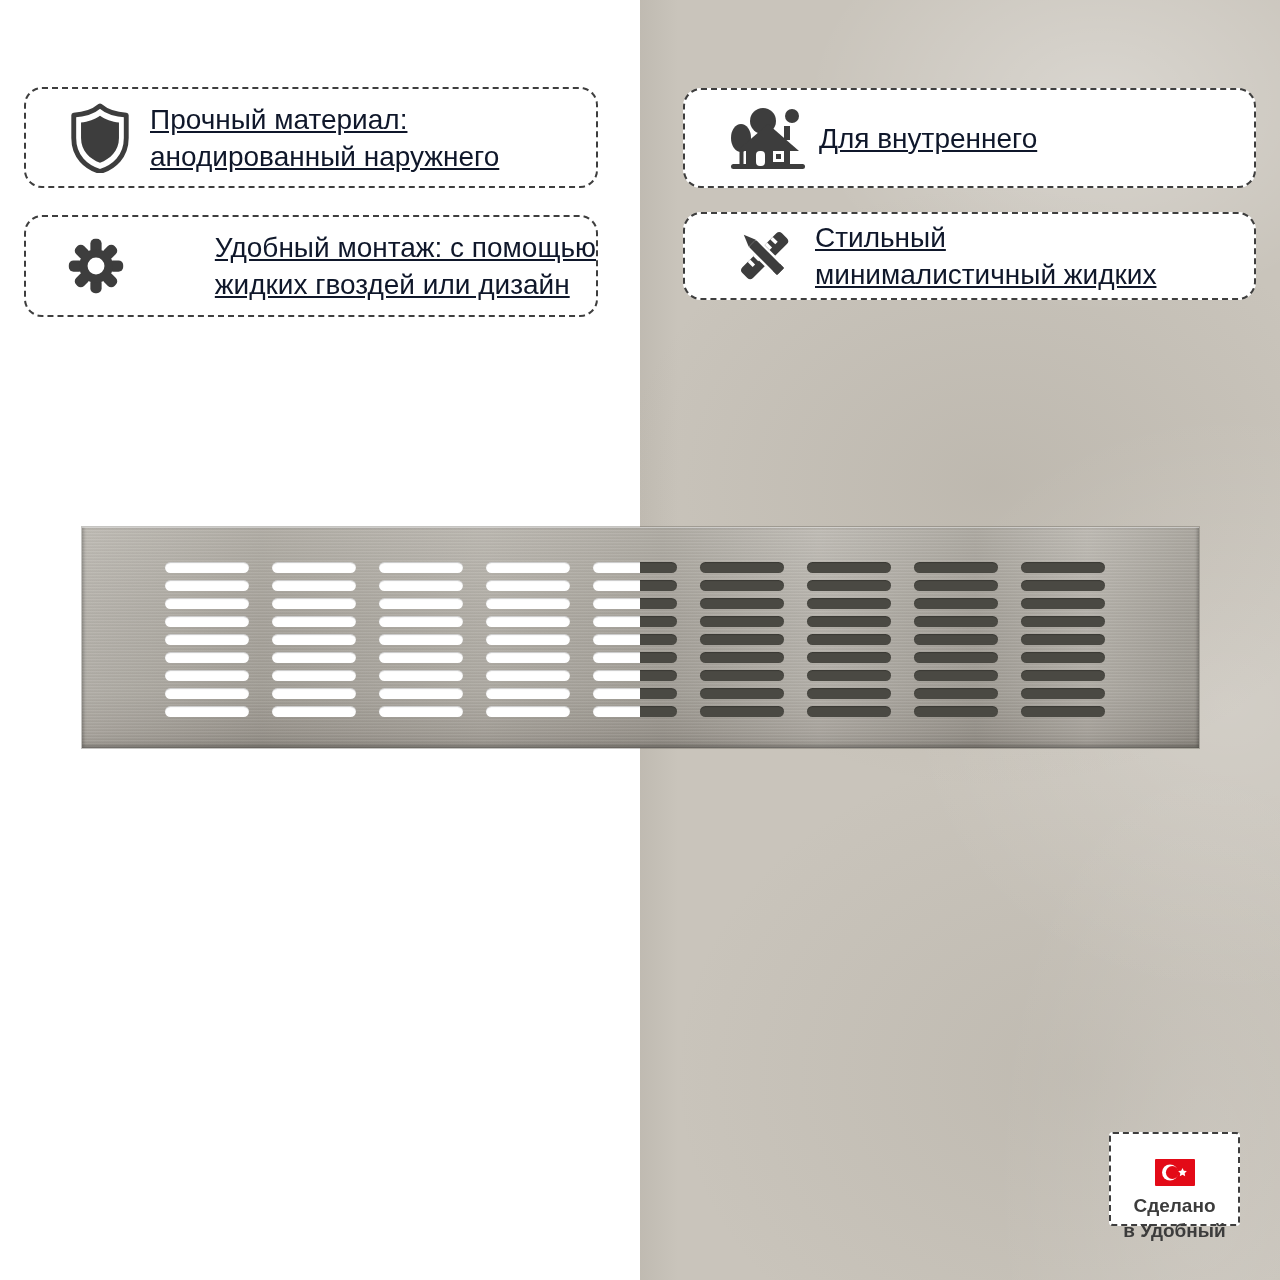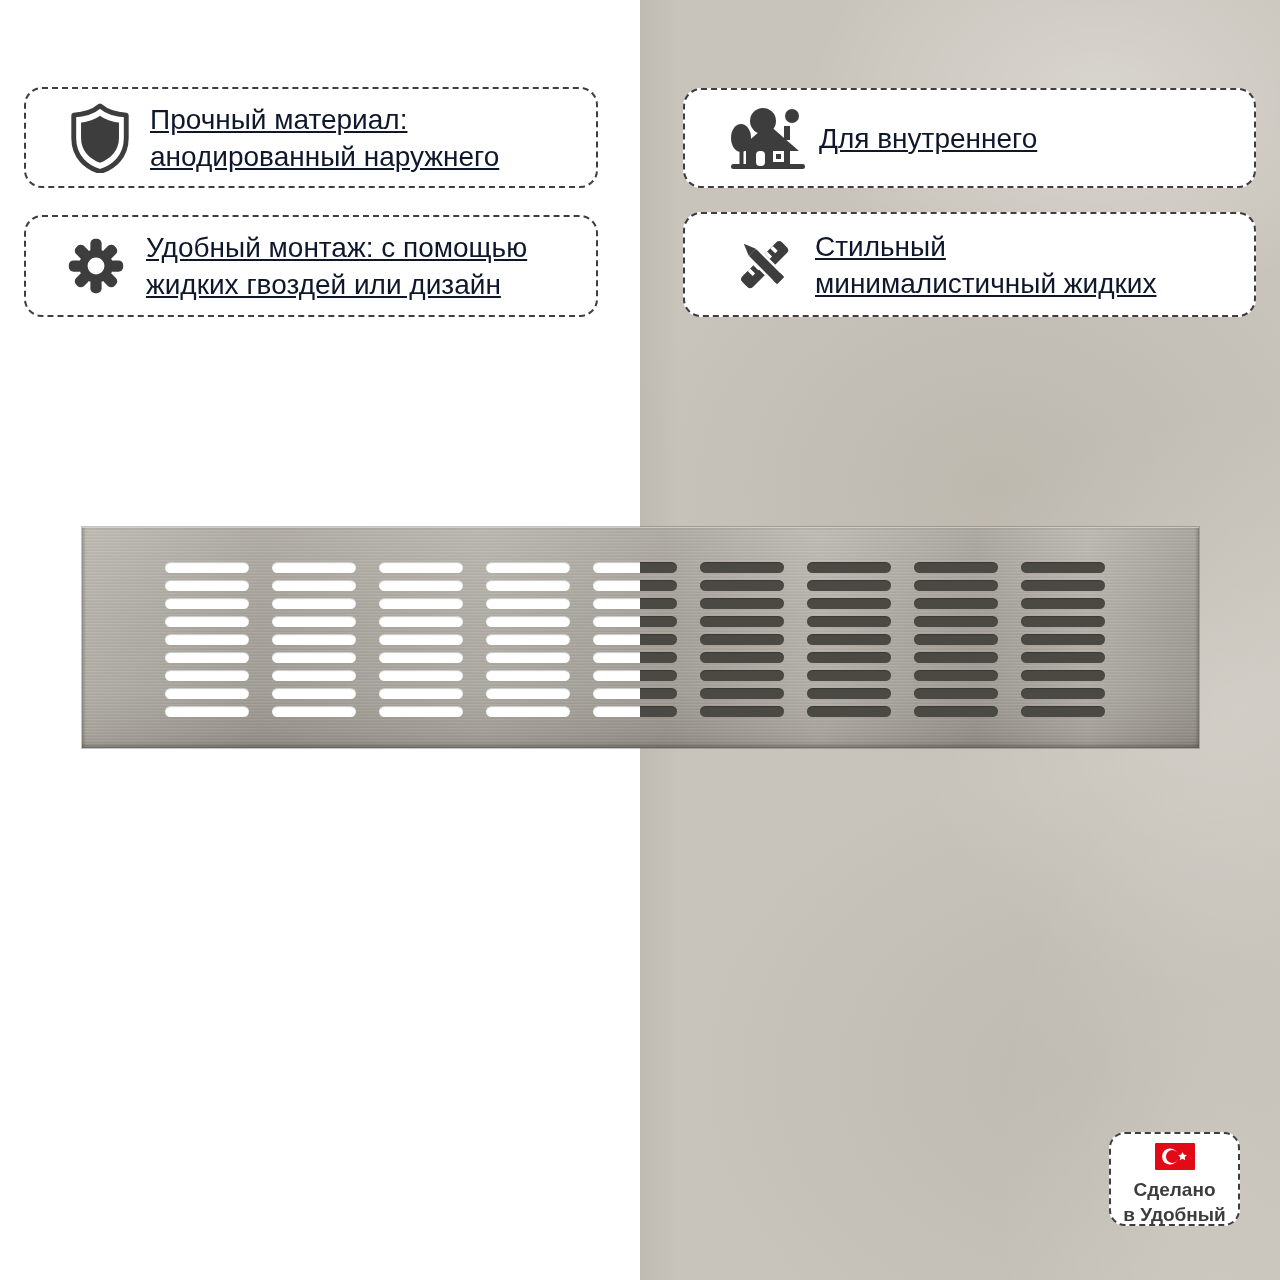--- a/index.html
+++ b/index.html
@@ -26,23 +26,23 @@
   
   .feature{
     position:absolute;box-sizing:border-box;
     background:#ffffff;
     border:2px dashed #3e3e3e;border-radius:18px;
     display:flex;align-items:center;
   }
   .feature .icon{flex:0 0 auto;display:flex;align-items:center;justify-content:center;}
   .feature .text{color:#0f172a;font-size:28px;line-height:37px;white-space:nowrap;text-decoration:underline;}
   #feature-material {left:24px; top:87px; width:574px;height:101px;padding-left:42px;gap:18px;}
-  #feature-mounting {left:24px; top:215px;width:574px;height:102px;padding-left:40px;gap:20px;}
+  #feature-mounting {left:24px; top:215px;width:574px;height:102px;padding-left:40px;gap:20px;justify-content:space-between;}
   #feature-usage    {left:683px;top:88px; width:573px;height:100px;padding-left:44px;gap:12px;}
-  #feature-design   {left:683px;top:212px;width:573px;height:105px;padding-left:48px;gap:18px;}
+  #feature-design   {left:683px;top:212px;width:573px;height:88px;padding-left:48px;gap:18px;}
 
   
   .grille{
     position:absolute;left:82px;top:527px;width:1117px;height:221px;
     background:
       repeating-linear-gradient(180deg,
         rgba(255,255,255,0.08) 0px, rgba(255,255,255,0.08) 1px,
         rgba(0,0,0,0.05) 2px, rgba(0,0,0,0.00) 3px),
       linear-gradient(90deg,
         rgba(255,255,255,0.12) 0%, rgba(0,0,0,0.03) 16%,
@@ -63,23 +63,23 @@
     grid-template-columns:repeat(9,84px);
     grid-template-rows:repeat(9,11px);
     column-gap:23px;row-gap:7px;
   }
   .slot{border-radius:6px;box-shadow:inset 0 1px 1px rgba(0,0,0,0.22);}
 
   
   .badge{
     position:absolute;left:1109px;top:1132px;width:131px;height:94px;
     box-sizing:border-box;background:#ffffff;
-    border:2px dashed #3e3e3e;border-radius:16px;
+    border:2px dashed #3e3e3e;border-radius:4px;
     display:flex;flex-direction:column;align-items:center;
-    padding-top:9px;
+    padding-top:25px;
   }
   .badge .flag{margin-bottom:3px;}
   .badge .line{font-size:19px;line-height:25px;font-weight:700;color:#3c3c3c;white-space:nowrap;}
 </style>
 </head>
 <body>
 
 <div id="canvas">
 
   <div class="wall"></div>

